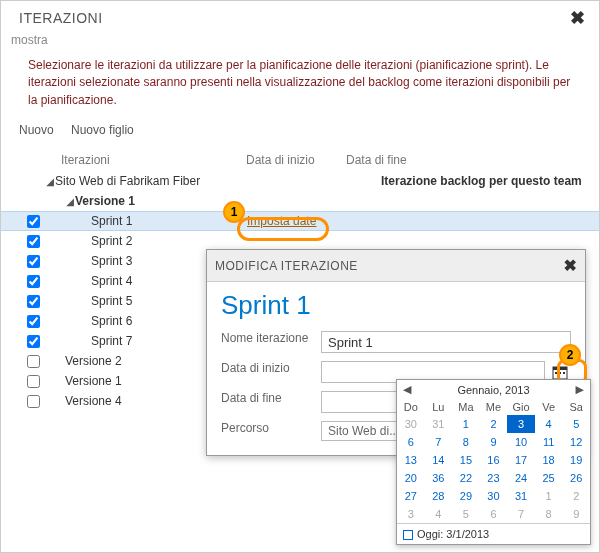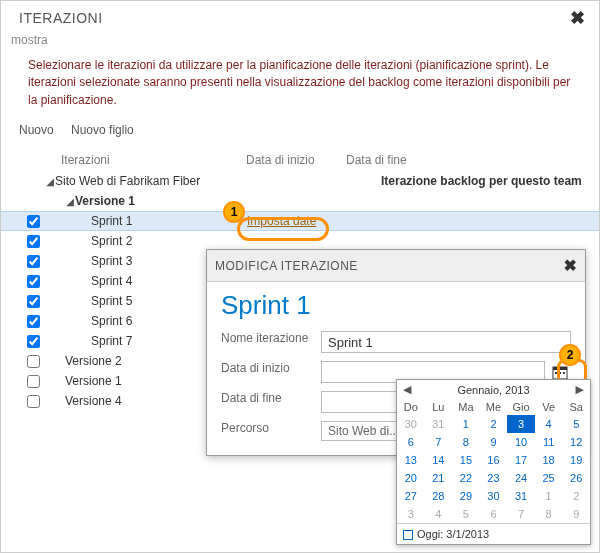--- a/index.html
+++ b/index.html
@@ -227,21 +227,21 @@
             <td>13</td>
             <td>14</td>
             <td>15</td>
             <td>16</td>
             <td>17</td>
             <td>18</td>
             <td>19</td>
           </tr>
           <tr>
             <td>20</td>
-            <td>21</td>
+            <td>36</td>
             <td>22</td>
             <td>23</td>
             <td>24</td>
             <td>25</td>
             <td>26</td>
           </tr>
           <tr>
             <td>27</td>
             <td>28</td>
             <td>29</td>

